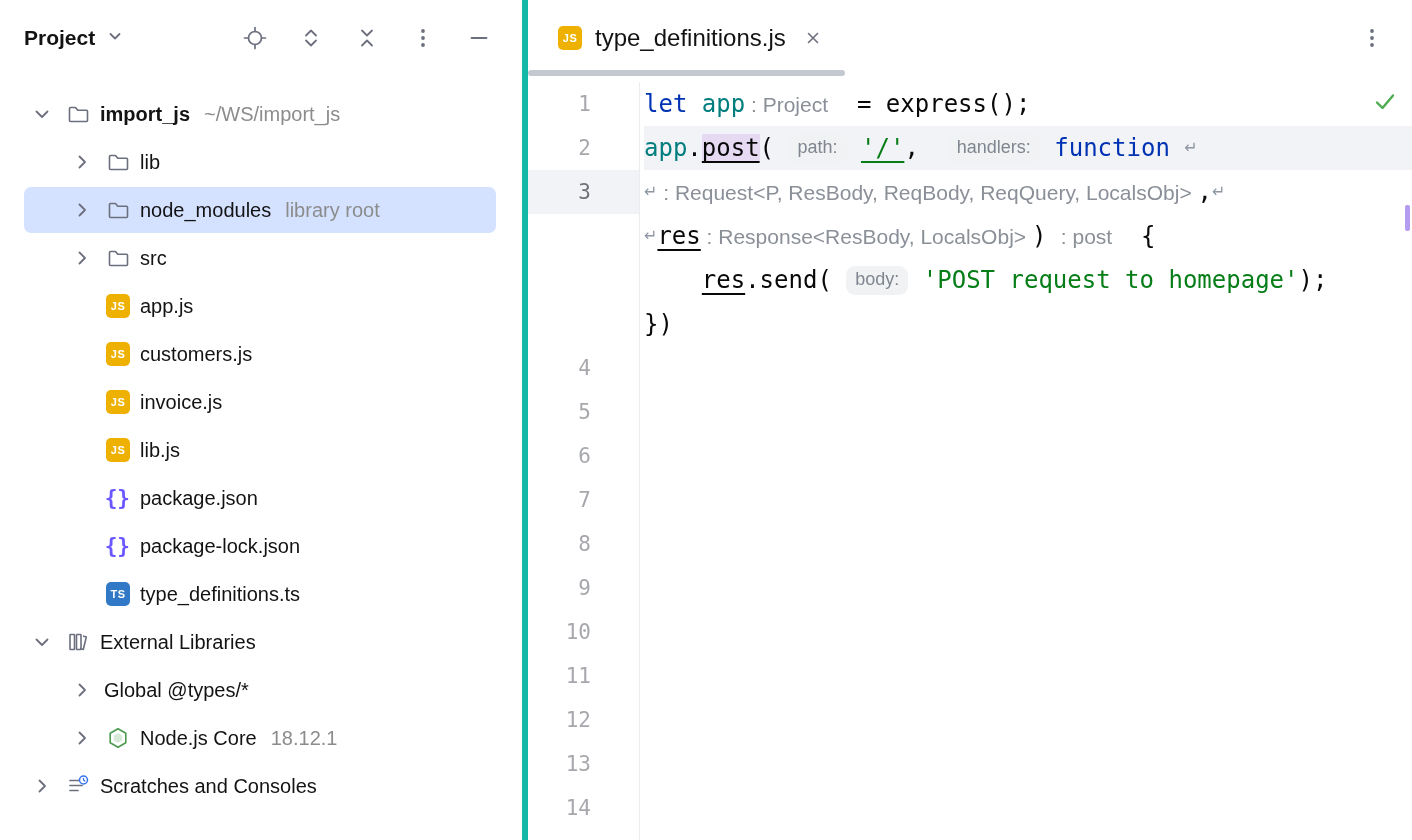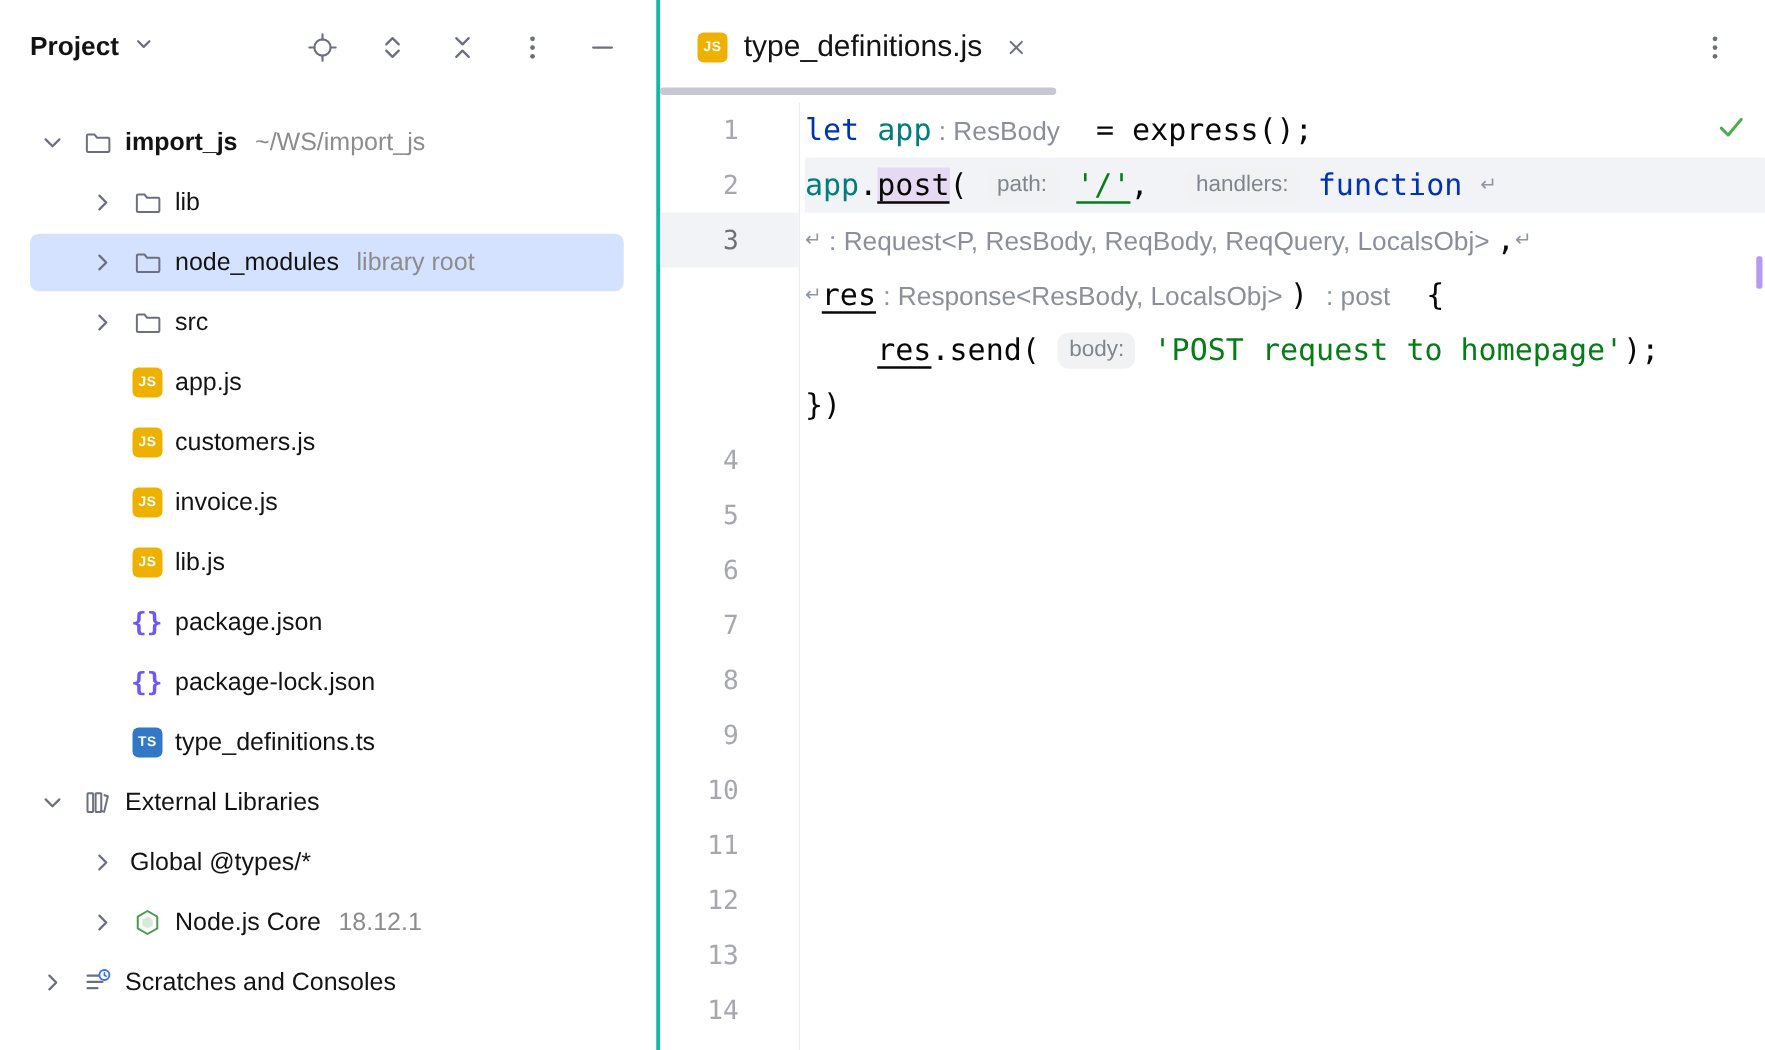--- a/index.html
+++ b/index.html
@@ -1,21 +1,21 @@
 <!DOCTYPE html>
 <html><head>
 <meta charset="utf-8">
 <style>
   *{margin:0;padding:0;box-sizing:border-box;}
   html,body{width:1412px;height:840px;overflow:hidden;background:#ffffff;
     font-family:"Liberation Sans",sans-serif;color:#131314;}
   .app{display:flex;width:100%;height:100%;}
 
   
-  .project-panel{width:528px;min-width:528px;height:100%;border-right:3px solid #14b8a6;background:#fff;}
+  .project-panel{width:528px;min-width:528px;height:100%;border-right:6px solid #14b8a6;background:#fff;}
   .panel-header{height:76px;display:flex;align-items:center;padding:0 30px 0 24px;}
   .panel-title{display:flex;align-items:center;gap:10px;font-size:21px;font-weight:600;cursor:pointer;}
   .panel-toolbar{margin-left:auto;display:flex;align-items:center;gap:30px;}
   .tbtn{display:flex;width:26px;height:26px;align-items:center;justify-content:center;cursor:pointer;}
   .tree{padding-top:14px;font-size:20px;}
   .trow{position:relative;height:48px;display:flex;align-items:center;gap:10px;cursor:pointer;white-space:nowrap;}
   .trow.lvl0{padding-left:30px;}
   .trow.lvl1{padding-left:70px;}
   .trow.selected::before{content:"";position:absolute;left:24px;right:26px;top:1px;bottom:1px;
     background:#d4e2ff;border-radius:7px;}
@@ -307,21 +307,21 @@
           <div class="grow">7</div>
           <div class="grow">8</div>
           <div class="grow">9</div>
           <div class="grow">10</div>
           <div class="grow">11</div>
           <div class="grow">12</div>
           <div class="grow">13</div>
           <div class="grow">14</div>
         </div>
       <div class="code">
-          <div class="crow"><span class="tk-kw">let</span><span class="tk-pl"> </span><span class="tk-var">app</span><span class="tk-hint"> : ResBody</span><span class="tk-pl">  = </span><span class="tk-ital">express()</span><span class="tk-pl">;</span></div>
+          <div class="crow"><span class="tk-kw">let</span><span class="tk-pl"> </span><span class="tk-var">app</span><span class="tk-hint"> : Project</span><span class="tk-pl">  = </span><span class="tk-ital">express()</span><span class="tk-pl">;</span></div>
           <div class="crow current"><span class="tk-var">app</span><span class="tk-pl">.</span><span class="tk-hl">post</span><span class="tk-pl">( </span><span class="tk-hintbox">path:</span><span class="tk-pl"> </span><span class="tk-strund">'/'</span><span class="tk-pl">,  </span><span class="tk-hintbox">handlers:</span><span class="tk-pl"> </span><span class="tk-kw">function</span><span class="tk-pl"> </span><span class="tk-wrap">↵</span></div>
           <div class="crow"><span class="tk-wrap">↵</span><span class="tk-hint"> : Request&lt;P, ResBody, ReqBody, ReqQuery, LocalsObj&gt; </span><span class="tk-pl">,</span><span class="tk-wrap">↵</span></div>
           <div class="crow"><span class="tk-wrap">↵</span><span class="tk-und">res</span><span class="tk-hint"> : Response&lt;ResBody, LocalsObj&gt; </span><span class="tk-pl">) </span><span class="tk-hint">: post</span><span class="tk-pl">  {</span></div>
           <div class="crow"><span class="tk-pl">    </span><span class="tk-und">res</span><span class="tk-pl">.</span><span class="tk-pl">send</span><span class="tk-pl">( </span><span class="tk-hintbox">body:</span><span class="tk-pl"> </span><span class="tk-str">'POST request to homepage'</span><span class="tk-pl">);</span></div>
           <div class="crow"><span class="tk-pl">})</span></div>
         </div>
       <span class="check">
         <svg width="26" height="26" viewBox="0 0 26 26" fill="none" stroke="#4dab50" stroke-width="2.4" stroke-linecap="round" stroke-linejoin="round">
             <path d="M5 14.5l5.5 5.5L21 7.5"></path>
           </svg>

